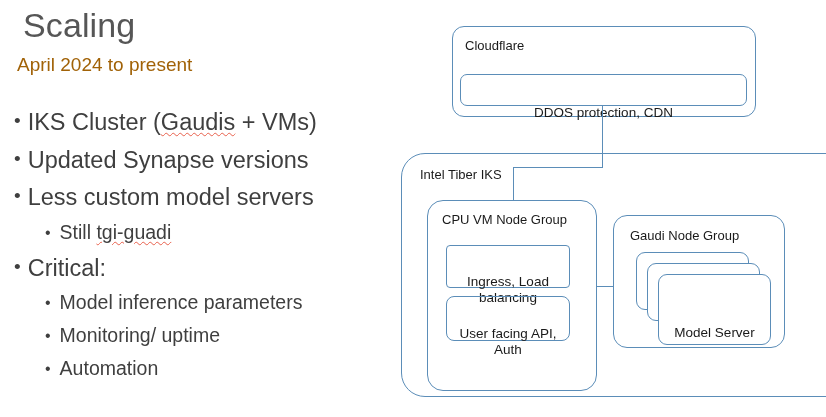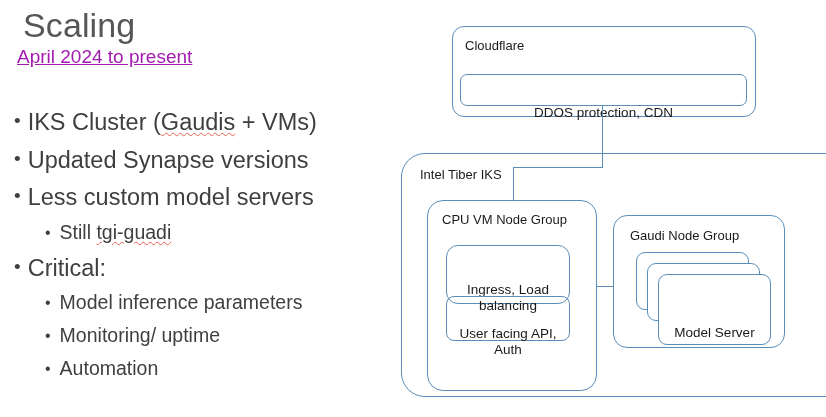--- a/index.html
+++ b/index.html
@@ -28,27 +28,26 @@
     font-weight: 400;
     color: #565656;
     letter-spacing: 0.1px;
     line-height: 1.15;
     white-space: nowrap;
     margin-left: 7px;
   }
   .subtitle {
     position: absolute;
     left: 17px;
-    top: 46px;
+    top: 54px;
     font-size: 19px;
     font-weight: 400;
-    color: #a21caf;
+    color: #a16207;
     line-height: 1.2;
     white-space: nowrap;
-    text-decoration: underline;
   }
 
   .bullets {
     position: absolute;
     left: 14px;
     top: 108px;
     width: 390px;
   }
   .bullet {
     display: flex;
@@ -196,21 +195,21 @@
     <div class="conn" style="left:513px; top:167px; width:1.4px; height:33px;"></div>
 
     <div class="box" style="left:401px; top:153px; width:472px; height:244px; border-radius:24px;">
       <div class="box-label lbl-corner" style="left:18px; top:13px; background:#ffffff; padding-right:3px;">Intel Tiber IKS</div>
     </div>
 
     <div class="box" style="left:427px; top:200px; width:170px; height:191px; border-radius:16px;">
       <div class="box-label lbl-corner" style="left:14px; top:11px;">CPU VM Node Group</div>
     </div>
 
-    <div class="box" style="left:446px; top:245px; width:124px; height:59px; border-radius:12px;text-decoration:underline;">
+    <div class="box" style="left:446px; top:245px; width:124px; height:43px; border-radius:4px;text-decoration:underline;">
       <div class="box-label lbl-center">Ingress, Load balancing</div>
     </div>
 
     <div class="box" style="left:446px; top:296px; width:124px; height:45px; border-radius:8px;">
       <div class="box-label lbl-center">User facing API, Auth</div>
     </div>
 
     <div class="conn" style="left:597px; top:286px; width:17px; height:1.4px;"></div>
 
     <div class="box" style="left:613px; top:215px; width:172px; height:133px; border-radius:14px;">

